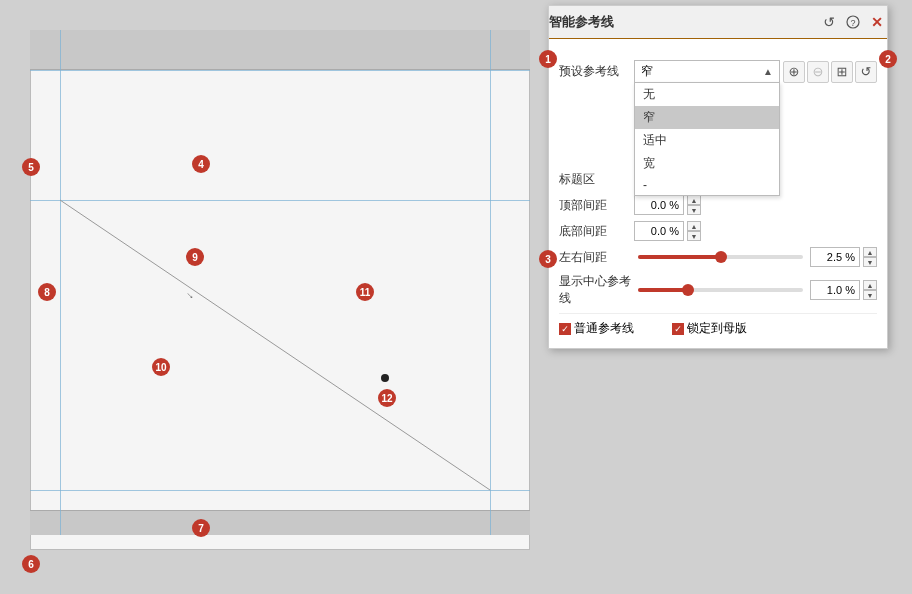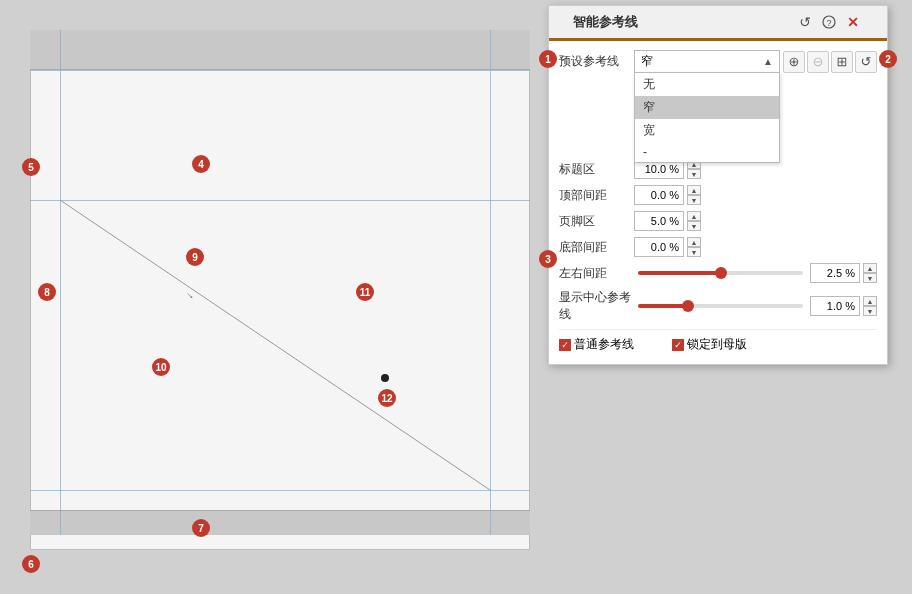--- a/index.html
+++ b/index.html
@@ -119,22 +119,22 @@
       left: 548px;
       width: 340px;
       background: white;
       border: 1px solid #ccc;
       box-shadow: 2px 2px 8px rgba(0,0,0,0.25);
       z-index: 100;
     }
 
     .dialog-titlebar {
       background: #f0f0f0;
-      border-bottom: 3px solid #a16207;
-      padding: 6px 24px;
+      border-bottom: 1px solid #a16207;
+      padding: 6px 0;
       display: flex;
       align-items: center;
       justify-content: space-between;
     }
 
     .dialog-title {
       font-size: 13px;
       font-weight: bold;
       color: #333;
     }
@@ -152,21 +152,21 @@
       align-items: center;
       justify-content: center;
       cursor: pointer;
       border-radius: 2px;
       color: #555;
       font-size: 14px;
     }
     .dialog-btn.close-btn { color: #c0392b; font-weight: bold; }
 
     .dialog-body {
-      padding: 6px 0 8px 0;
+      padding: 18px 0 8px 0;
     }
 
     .form-row {
       display: flex;
       align-items: center;
       padding: 3px 10px;
       min-height: 26px;
     }
 
     .form-label {
@@ -410,20 +410,21 @@
       <div class="form-control">
         <div class="dropdown-select" style="position:relative;flex:1;">
           <div class="dropdown-box">
             <span>窄</span>
             <span class="dropdown-arrow">▲</span>
           </div>
 
           <div class="dropdown-list">
             <div class="dropdown-item">无</div>
             <div class="dropdown-item selected">窄</div>
+            <div class="dropdown-item">适中</div>
             <div class="dropdown-item">宽</div>
             <div class="dropdown-item">-</div>
           </div>
         </div>
         <div class="toolbar-icons">
           <div class="icon-btn">⊕</div>
           <div class="icon-btn disabled">⊖</div>
           <div class="icon-btn">⊞</div>
           <div class="icon-btn">↺</div>
         </div>
@@ -447,30 +448,20 @@
       <span class="form-label">顶部间距</span>
       <div class="form-control">
         <input class="num-input" type="text" value="0.0 %" style="">
         <div class="spin-btns">
           <div class="spin-btn">▲</div>
           <div class="spin-btn">▼</div>
         </div>
       </div>
     </div>
 
-    <div class="form-row">
-      <span class="form-label">页脚区</span>
-      <div class="form-control">
-        <input class="num-input" type="text" value="5.0 %" style="">
-        <div class="spin-btns">
-          <div class="spin-btn">▲</div>
-          <div class="spin-btn">▼</div>
-        </div>
-      </div>
-    </div>
 
     <div class="form-row">
       <span class="form-label">底部间距</span>
       <div class="form-control">
         <input class="num-input" type="text" value="0.0 %" style="">
         <div class="spin-btns">
           <div class="spin-btn">▲</div>
           <div class="spin-btn">▼</div>
         </div>
       </div>

